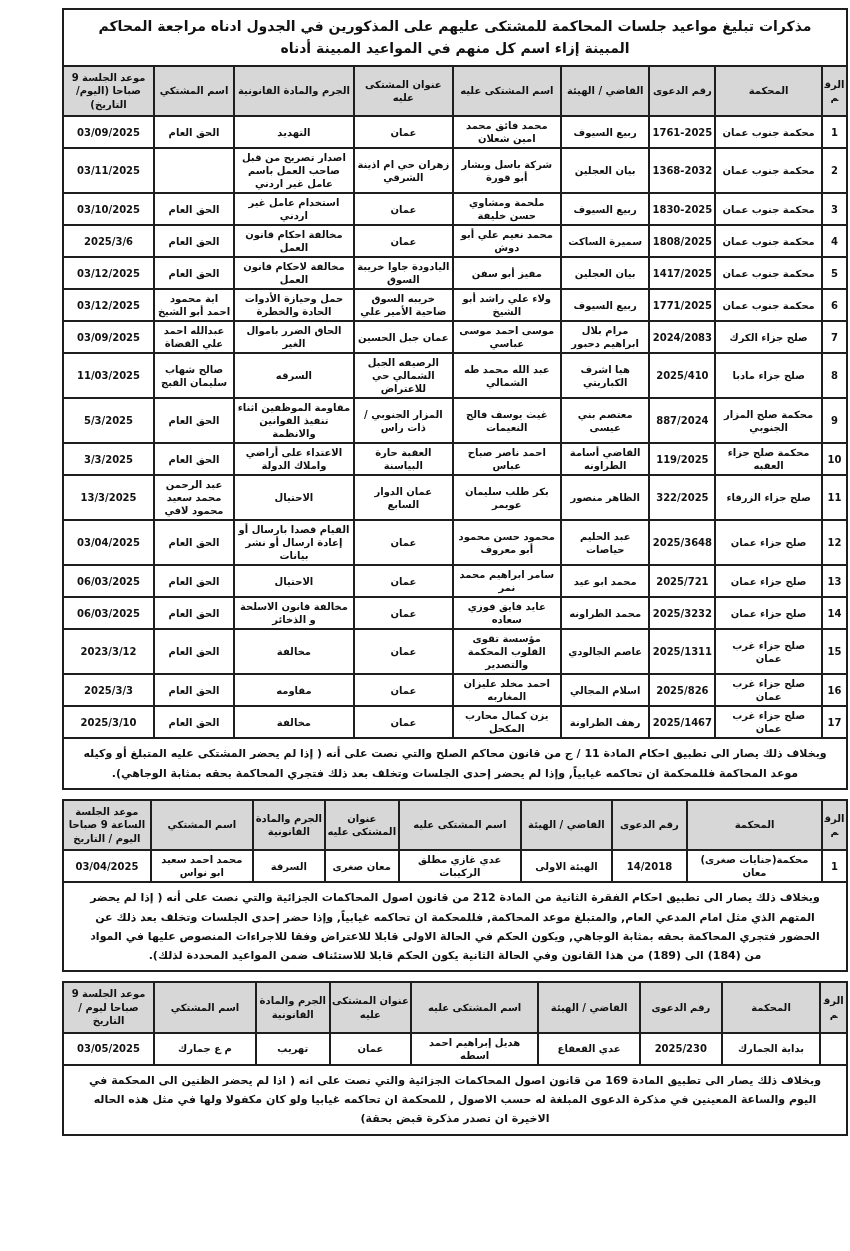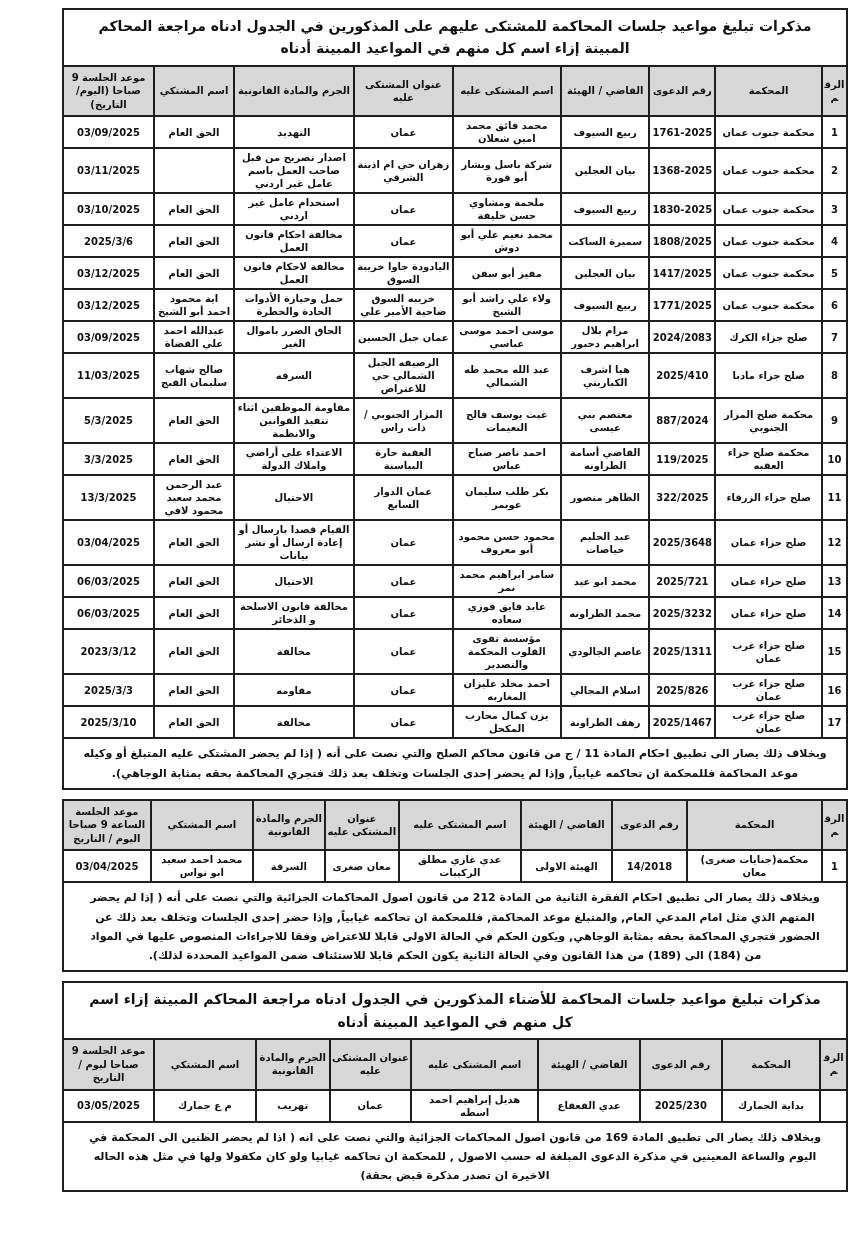--- a/index.html
+++ b/index.html
@@ -68,21 +68,21 @@
             <td>ربيع السيوف</td>
             <td>محمد فائق محمد امين شعلان</td>
             <td>عمان</td>
             <td>التهديد</td>
             <td>الحق العام</td>
             <td>03/09/2025</td>
           </tr>
           <tr>
             <td>2</td>
             <td>محكمة جنوب عمان</td>
-            <td>1368-2025</td>
+            <td>1368-2032</td>
             <td>بيان العجلين</td>
             <td>شركة باسل وبشار أبو قورة</td>
             <td>زهران حي ام اذينة الشرقي</td>
             <td>اصدار تصريح من قبل صاحب العمل باسم عامل غير اردني</td>
             <td></td>
             <td>03/11/2025</td>
           </tr>
           <tr>
             <td>3</td>
             <td>محكمة جنوب عمان</td>
@@ -312,23 +312,20 @@
           <col style="width:10.4%">
         <col style="width:13.0%">
           <col style="width:16.2%">
           <col style="width:10.4%">
         <col style="width:9.4%">
           <col style="width:13.0%">
           <col style="width:11.6%">
       </colgroup>
       <thead>
         <tr>
-          <th colspan="9" class="title-cell">مذكرات تبليغ مواعيد جلسات المحاكمة للأضناء المذكورين في الجدول ادناه مراجعة المحاكم المبينة إزاء اسم كل منهم في المواعيد المبينة أدناه</th>
-        </tr>
-        <tr>
             <th class="col-h">الرقم</th>
             <th class="col-h">المحكمة</th>
             <th class="col-h">رقم الدعوى</th>
             <th class="col-h">القاضي / الهيئة</th>
             <th class="col-h">اسم المشتكى عليه</th>
             <th class="col-h">عنوان المشتكى عليه</th>
             <th class="col-h">الجرم والمادة القانونية</th>
             <th class="col-h">اسم المشتكي</th>
             <th class="col-h">موعد الجلسة 9 صباحا ليوم / التاريخ</th>
           </tr>

